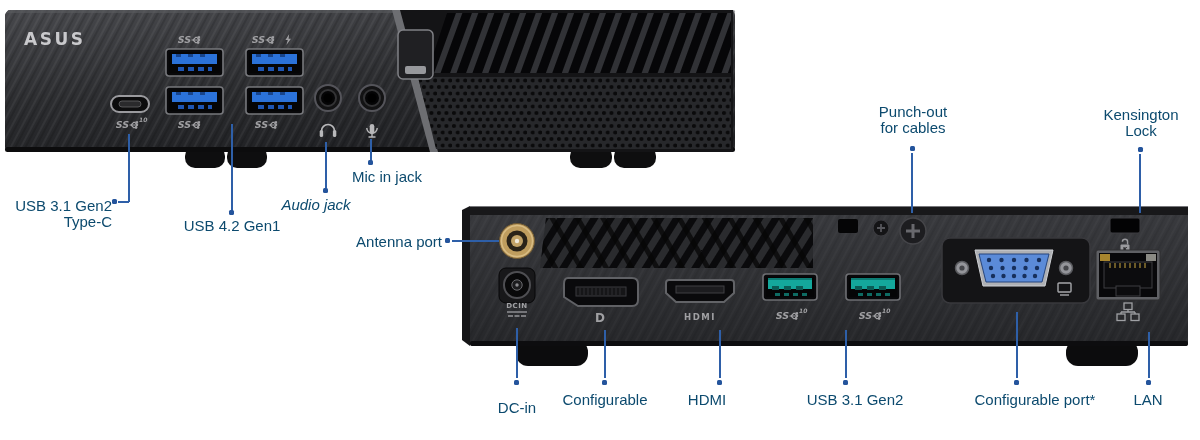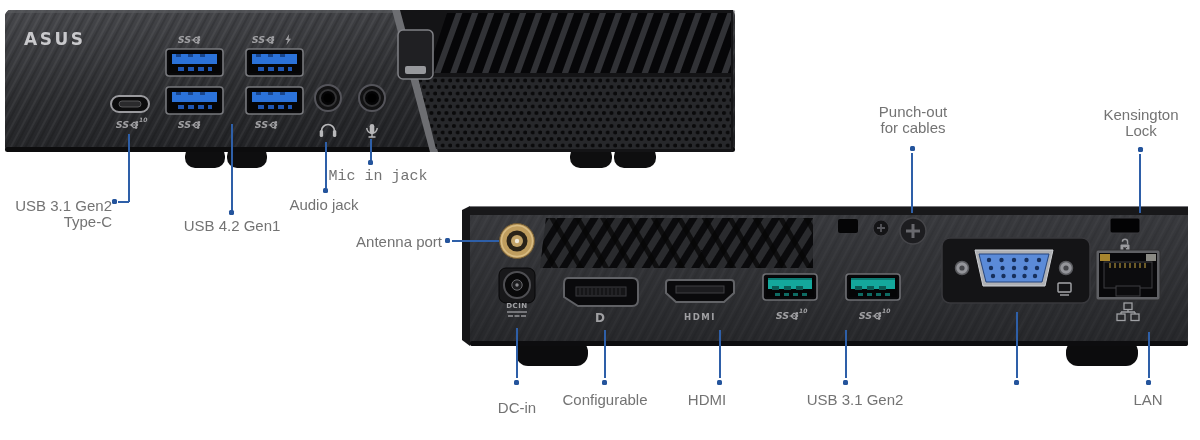--- a/index.html
+++ b/index.html
@@ -1,19 +1,19 @@
 <!DOCTYPE html>
 <html><head>
 <meta charset="utf-8">
 <style>
   html,body{margin:0;padding:0;}
   #stage{position:relative;width:1200px;height:440px;background:#ffffff;overflow:hidden;
          font-family:"Liberation Sans",sans-serif;border-radius:31px;}
   svg{position:absolute;display:block;}
-  .lbl{position:absolute;font-size:15px;line-height:16px;color:#737373;}
+  .lbl{position:absolute;font-size:15px;line-height:16px;color:#0c4a6e;}
   .r{text-align:right;} .c{text-align:center;}
   .vline{position:absolute;width:2px;background:#2e5fa8;}
   .hline{position:absolute;height:2px;background:#2e5fa8;}
   .dot{position:absolute;width:5px;height:5px;background:#24549c;border-radius:1.5px;}
   
   text{font-family:"DejaVu Sans",sans-serif;}
   .pm{fill:#a0a0a3;}
   .ss{font-size:9.5px;font-weight:bold;font-style:italic;}
   .ss-sup{font-size:6px;font-weight:bold;font-style:italic;}
   .logo-text{font-size:17px;font-weight:bold;letter-spacing:2.5px;fill:#c9c9cc;}
@@ -316,25 +316,25 @@
     <div>USB 3.1 Gen2</div>
     <div>Type-C</div>
   </div>
 
   <div class="vline" style="left:231px;top:124px;height:87px;"></div>
   <div class="dot" style="left:229px;top:210px;"></div>
   <div class="lbl c" style="left:172px;top:218px;width:120px;">USB 4.2 Gen1</div>
 
   <div class="vline" style="left:325px;top:142px;height:46px;"></div>
   <div class="dot" style="left:323px;top:188px;"></div>
-  <div class="lbl c" style="left:264px;top:197px;width:120px;">Audio jack</div>
+  <div class="lbl c" style="left:256px;top:197px;width:120px;font-style:italic;">Audio jack</div>
 
   <div class="vline" style="left:370px;top:139px;height:22px;"></div>
   <div class="dot" style="left:368px;top:160px;"></div>
-  <div class="lbl c" style="left:316px;top:169px;width:124px;font-family:Liberation Mono, monospace;">Mic in jack</div>
+  <div class="lbl c" style="left:325px;top:169px;width:124px;">Mic in jack</div>
 
   <div class="lbl r" style="left:330px;top:234px;width:112px;text-align:right;">Antenna port</div>
   <div class="dot" style="left:445px;top:238px;"></div>
   <div class="hline" style="left:452px;top:240px;width:47px;"></div>
 
   <div class="lbl c" style="left:851px;top:104px;width:124px;">
     <div>Punch-out</div>
     <div>for cables</div>
   </div>
   <div class="dot" style="left:910px;top:146px;"></div>
@@ -358,18 +358,19 @@
   <div class="vline" style="left:719px;top:330px;height:48px;"></div>
   <div class="dot" style="left:717px;top:380px;"></div>
   <div class="lbl c" style="left:647px;top:392px;width:120px;">HDMI</div>
 
   <div class="vline" style="left:845px;top:330px;height:48px;"></div>
   <div class="dot" style="left:843px;top:380px;"></div>
   <div class="lbl c" style="left:795px;top:392px;width:120px;">USB 3.1 Gen2</div>
 
   <div class="vline" style="left:1016px;top:312px;height:66px;"></div>
   <div class="dot" style="left:1014px;top:380px;"></div>
+  <div class="lbl c" style="left:960px;top:392px;width:150px;">Configurable port*</div>
 
   <div class="vline" style="left:1148px;top:332px;height:46px;"></div>
   <div class="dot" style="left:1146px;top:380px;"></div>
   <div class="lbl c" style="left:1088px;top:392px;width:120px;">LAN</div>
 
 </div>
 
 </body></html>

